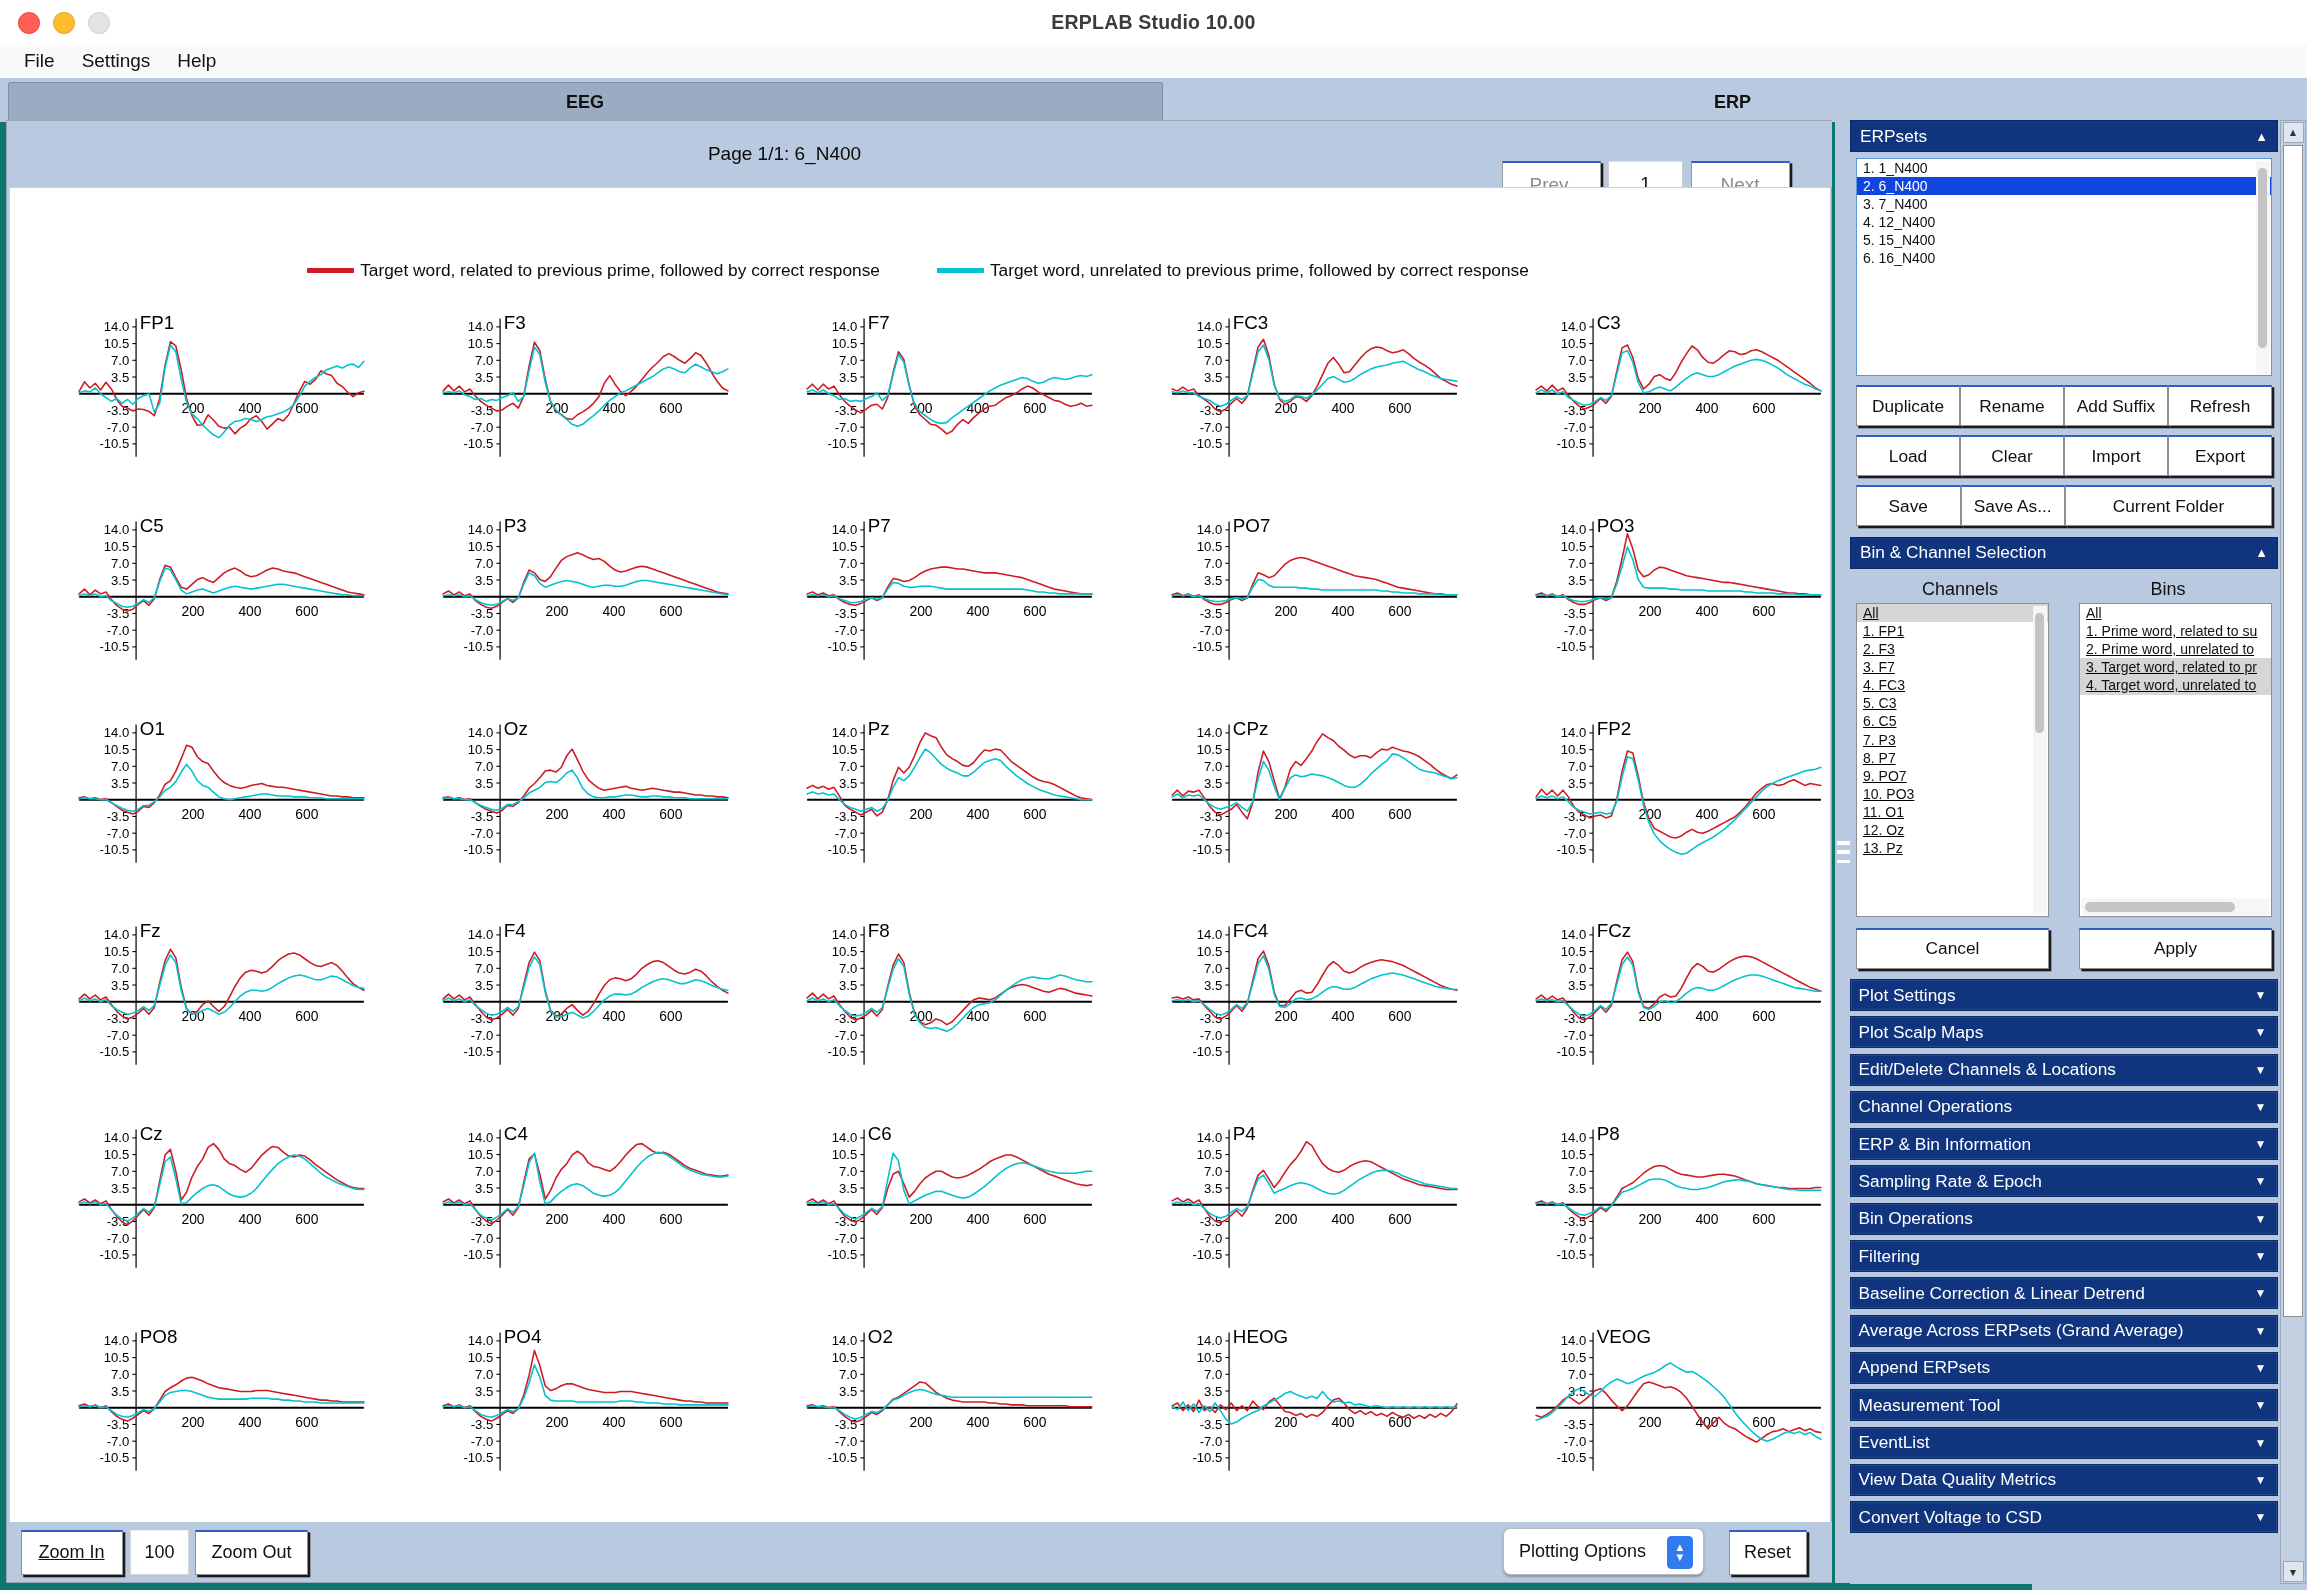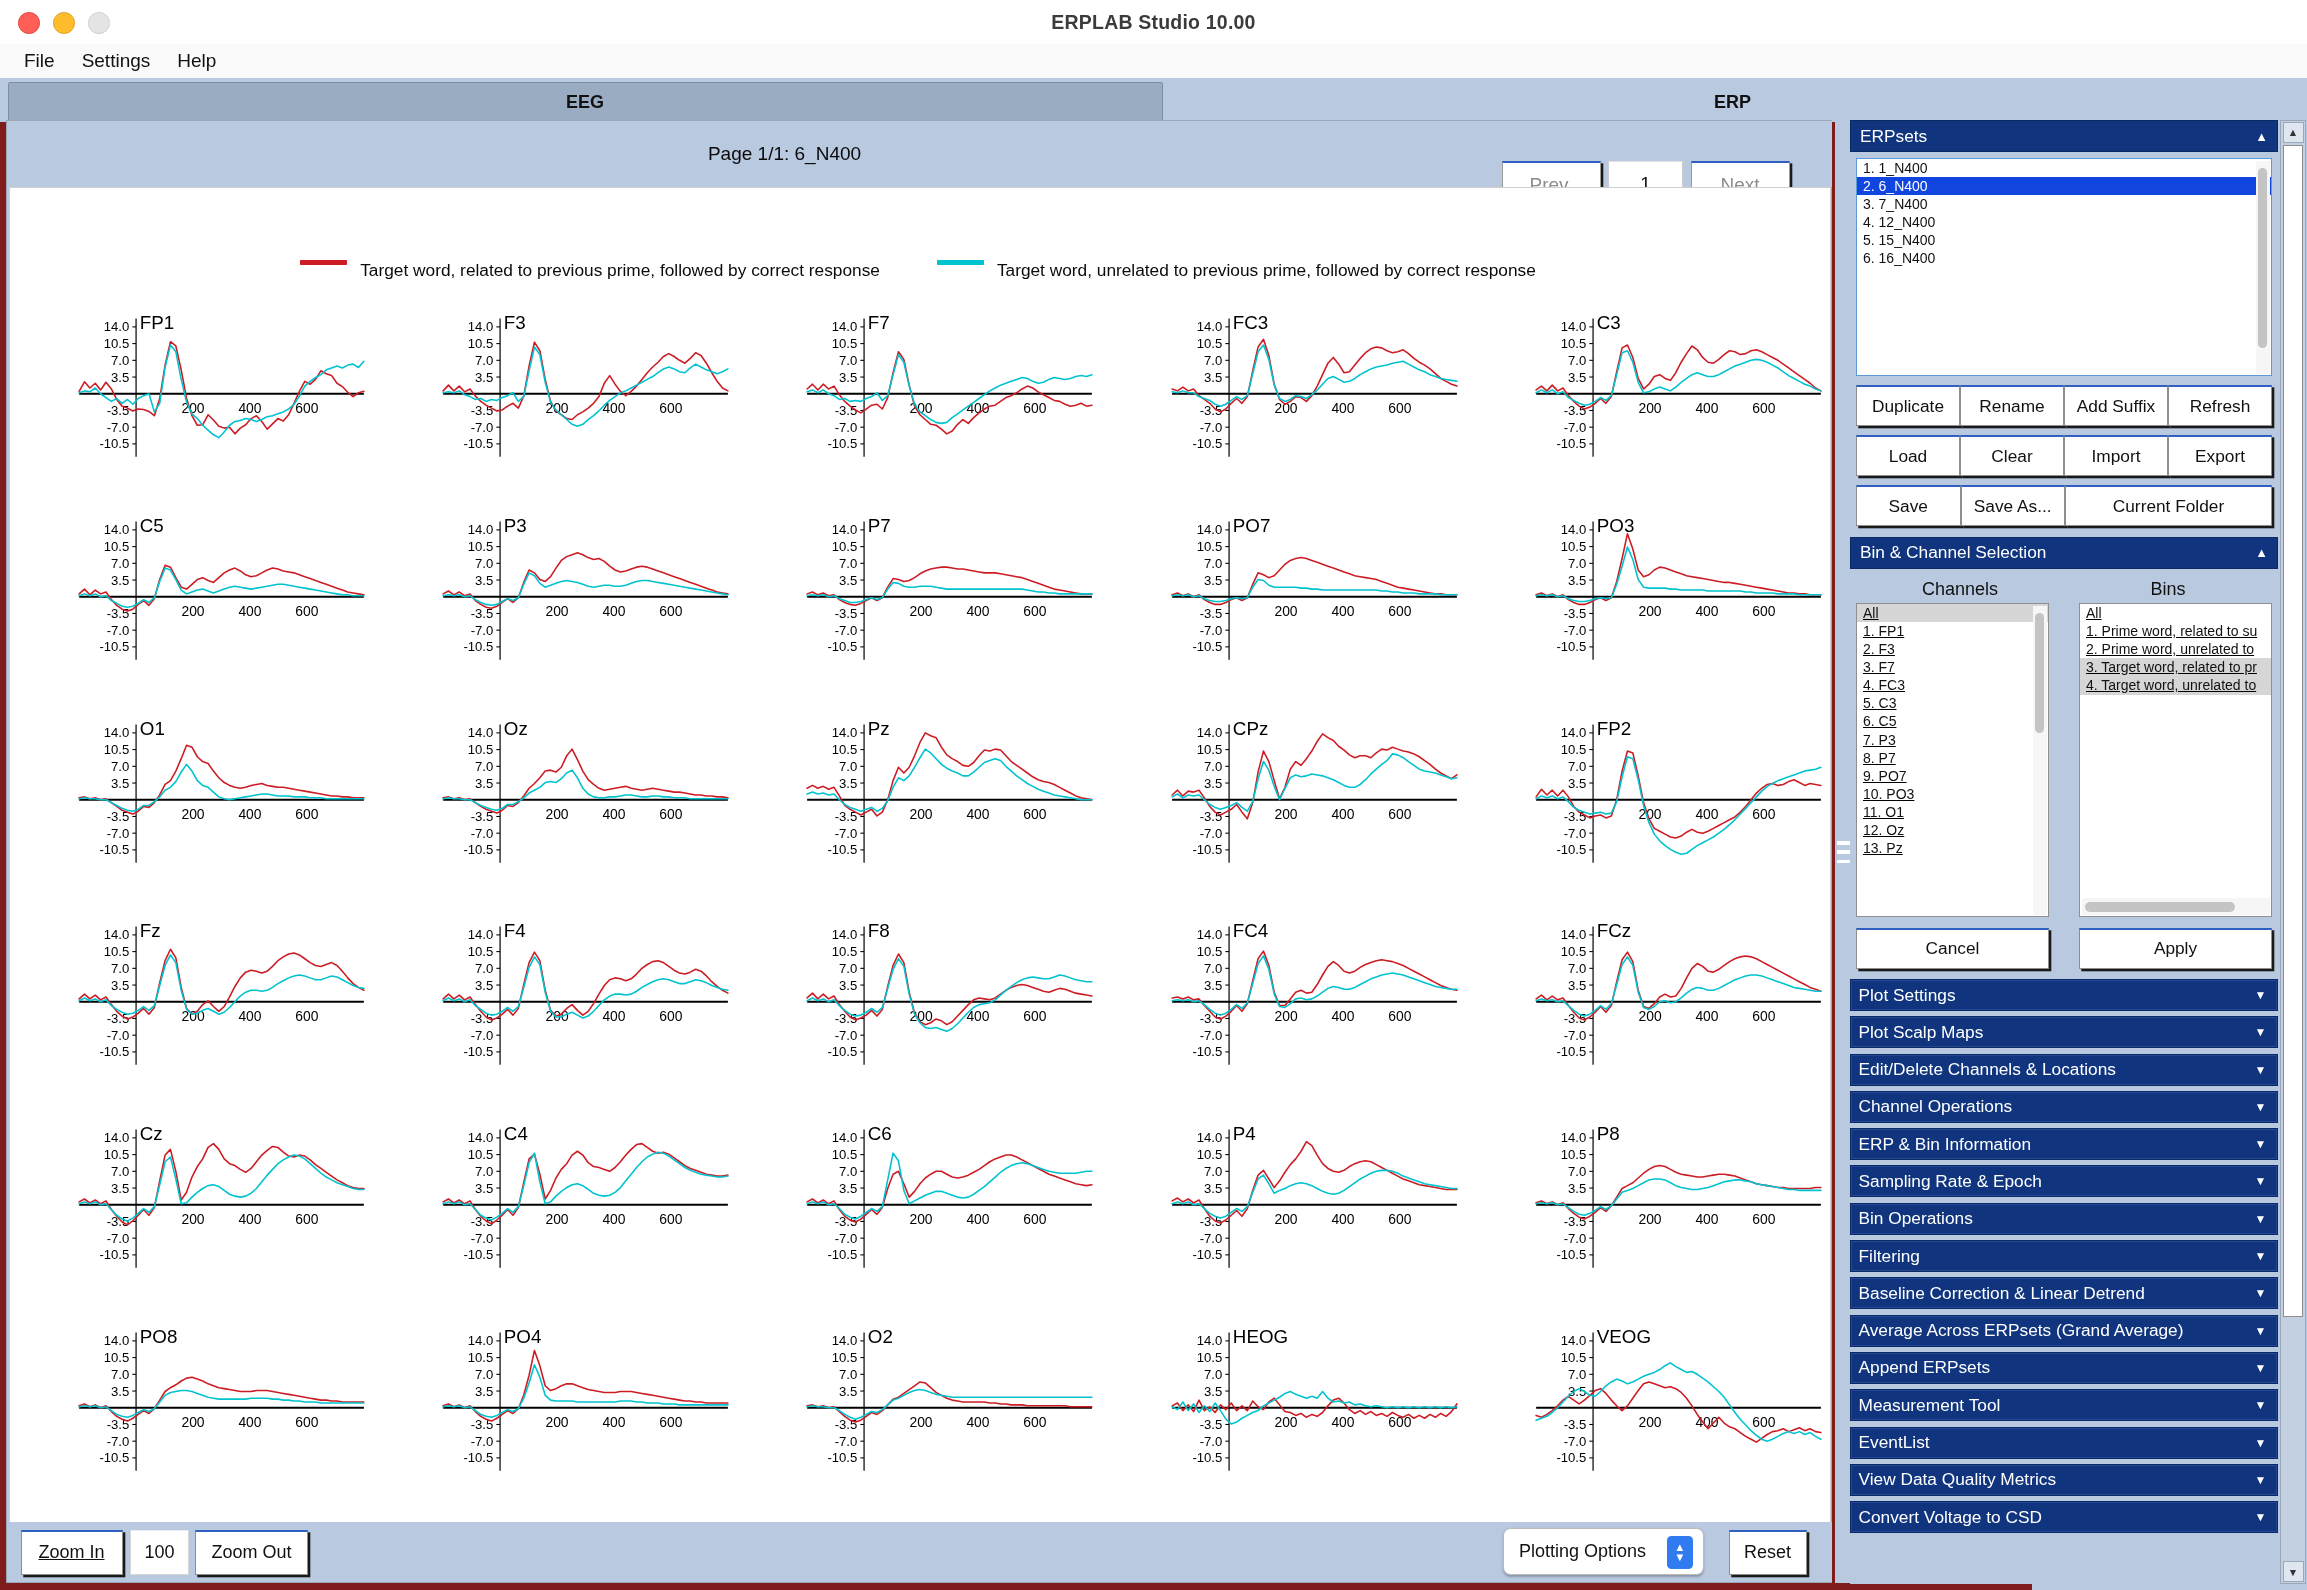--- a/index.html
+++ b/index.html
@@ -4,21 +4,21 @@
 <style>
   html,body{margin:0;padding:0;}
   body{
     width:2307px;height:1591px;
     background:#b9c9e0;
     font-family:"Liberation Sans", sans-serif;
     overflow:hidden;
     -webkit-font-smoothing:antialiased;
   }
   
-  #app{position:relative;width:2032px;height:1591px;background:#7f1d1d;}
+  #app{position:relative;width:2032px;height:1591px;background:#0f766e;}
   #titlebar{position:absolute;left:0;top:0;width:2307px;height:44px;background:#ffffff;
     border-bottom:0.8px solid #d8d8d8;}
   .lights{position:absolute;left:18px;top:12px;display:flex;gap:13.5px;}
   .light{width:19.5px;height:19.5px;border-radius:50%;}
   .light.red{background:#ff5f57;border:0.8px solid #e0443e;}
   .light.yellow{background:#ffbd2e;border:0.8px solid #dea123;}
   .light.gray{background:#e4e4e4;border:0.8px solid #cfcfcf;}
   #apptitle{position:absolute;left:0;top:0;width:2307px;height:44px;line-height:44px;
     text-align:center;font-size:19.5px;font-weight:bold;color:#3b3b3b;letter-spacing:0.2px;}
 
@@ -47,21 +47,21 @@
     border:0.8px solid #9a9a9a;border-top:2.3px solid #2f5fc0;box-shadow:2.3px 2.3px 0 #1a1a1a;
     margin-right:7.5px;color:#8c8c8c;}
   .navbtn.pagefield{border:0.8px solid #cdcdcd;border-top:0.8px solid #e2e2e2;box-shadow:none;
     color:#111;min-width:75px;}
 
   #plotcanvas{position:absolute;left:1.5px;top:66px;width:1822px;height:1337px;background:#ffffff;
     border:0.8px solid #cfcfcf;box-sizing:border-box;overflow:hidden;}
 
   #legend{position:absolute;left:0;top:60px;width:1817px;height:45px;display:flex;
     justify-content:center;align-items:center;gap:57px;}
-  .legitem{display:flex;gap:13px;font-size:17.3px;color:#0b0b0b;white-space:nowrap;}
+  .legitem{display:flex;align-items:center;gap:6px;font-size:17.3px;color:#0b0b0b;white-space:nowrap;}
   .legline{display:block;width:47px;height:4.5px;border-radius:0.8px;}
 
   #grid{position:absolute;left:0;top:114px;width:1822px;height:1217px;
     display:grid;grid-template-columns:repeat(5,1fr);grid-template-rows:repeat(6,1fr);}
   .cell{position:relative;}
   .cell svg{position:absolute;left:0;top:0;width:100%;height:100%;display:block;}
 
   #plotfooter{position:absolute;left:0;bottom:0;width:1825px;height:60px;background:#b9c9e0;}
   .footbtn{position:absolute;height:45px;background:#ffffff;font-size:18px;color:#111;
     display:flex;align-items:center;justify-content:center;box-sizing:border-box;

